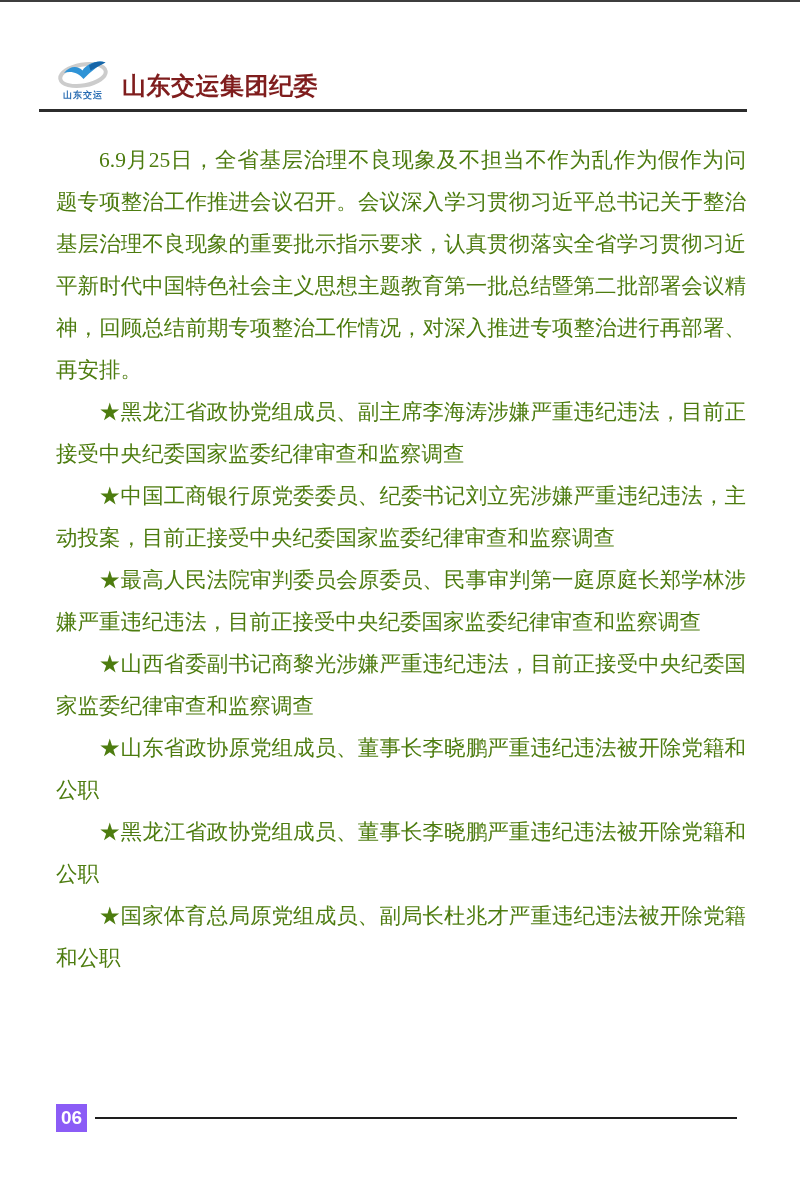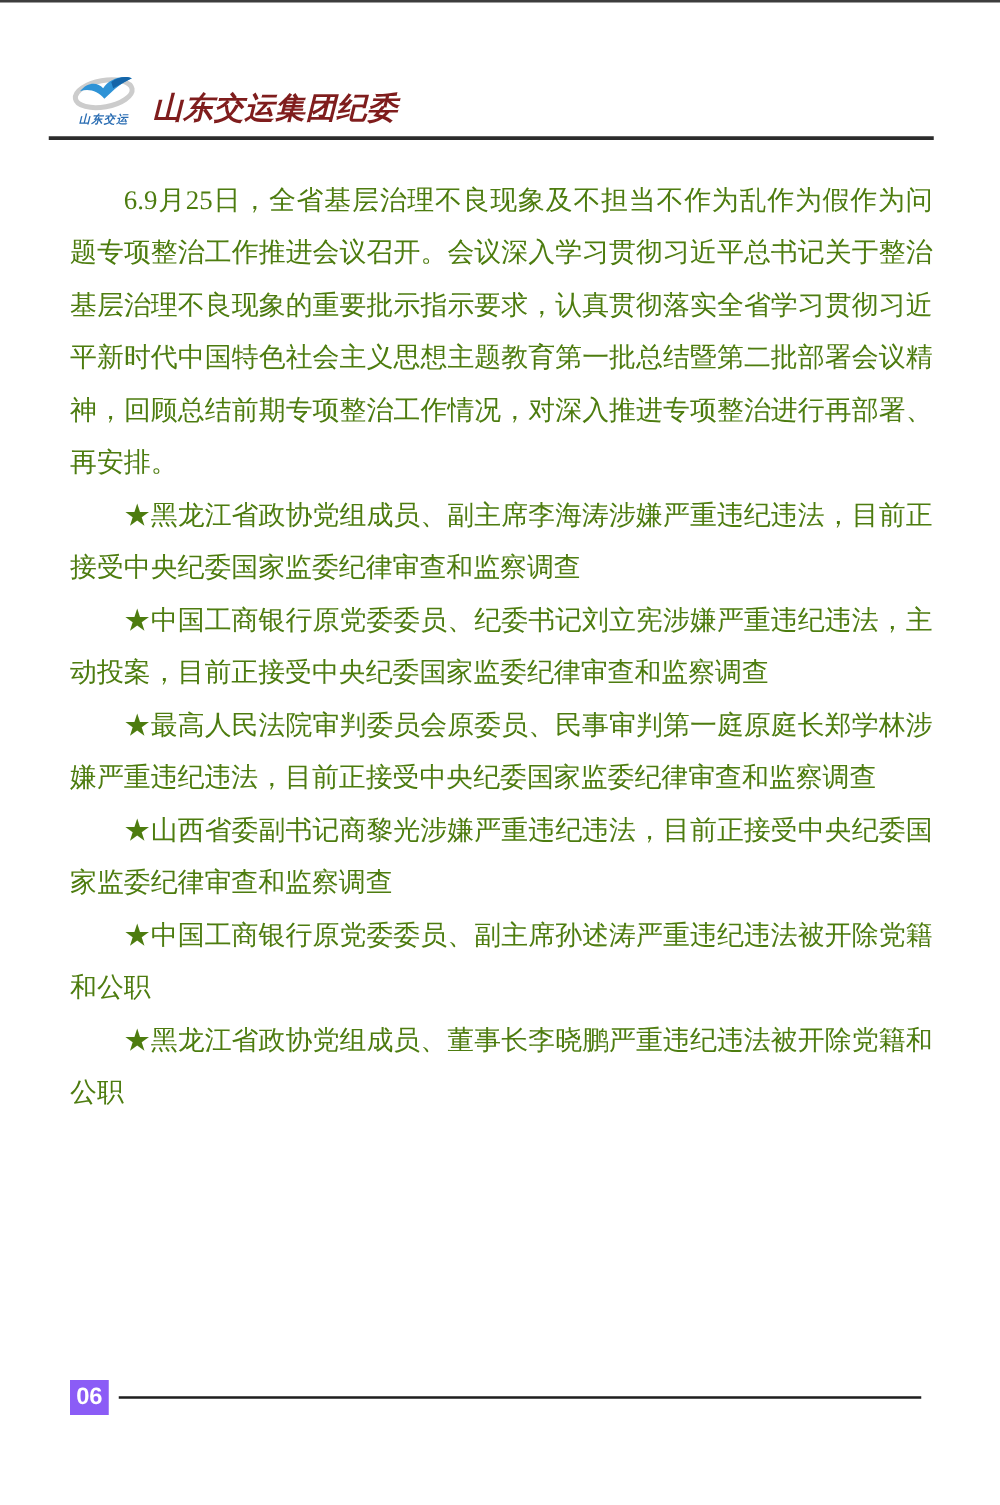--- a/index.html
+++ b/index.html
@@ -15,21 +15,20 @@
     position: absolute;
     top: 0; left: 0;
     width: 800px; height: 2px;
     background: #3d3d3d;
   }
   .header {
     position: absolute;
     left: 56px; top: 57px;
     display: flex;
     align-items: flex-end;
-    font-style: italic;
   }
   .logo {
     width: 54px;
     display: flex;
     flex-direction: column;
     align-items: center;
   }
   .logo svg { display: block; }
   .logo-caption {
     margin-top: 0px;
@@ -112,20 +111,21 @@
   </div>
 
   <div class="header-rule"></div>
 
   <div class="content">
     <p>6.9月25日，全省基层治理不良现象及不担当不作为乱作为假作为问题专项整治工作推进会议召开。会议深入学习贯彻习近平总书记关于整治基层治理不良现象的重要批示指示要求，认真贯彻落实全省学习贯彻习近平新时代中国特色社会主义思想主题教育第一批总结暨第二批部署会议精神，回顾总结前期专项整治工作情况，对深入推进专项整治进行再部署、再安排。</p>
     <p>★黑龙江省政协党组成员、副主席李海涛涉嫌严重违纪违法，目前正接受中央纪委国家监委纪律审查和监察调查</p>
     <p>★中国工商银行原党委委员、纪委书记刘立宪涉嫌严重违纪违法，主动投案，目前正接受中央纪委国家监委纪律审查和监察调查</p>
     <p>★最高人民法院审判委员会原委员、民事审判第一庭原庭长郑学林涉嫌严重违纪违法，目前正接受中央纪委国家监委纪律审查和监察调查</p>
     <p>★山西省委副书记商黎光涉嫌严重违纪违法，目前正接受中央纪委国家监委纪律审查和监察调查</p>
-    <p>★中国工商银行原党委委员、副主席孙述涛严重违纪违法被开除党籍和公职</p>
+    <p>★山东省政协原党组成员、董事长李晓鹏严重违纪违法被开除党籍和公职</p>
     <p>★黑龙江省政协党组成员、董事长李晓鹏严重违纪违法被开除党籍和公职</p>
+    <p>★国家体育总局原党组成员、副局长杜兆才严重违纪违法被开除党籍和公职</p>
   </div>
 
   <div class="page-badge">06</div>
   <div class="footer-rule"></div>
 
 </div>
 
 </body></html>

